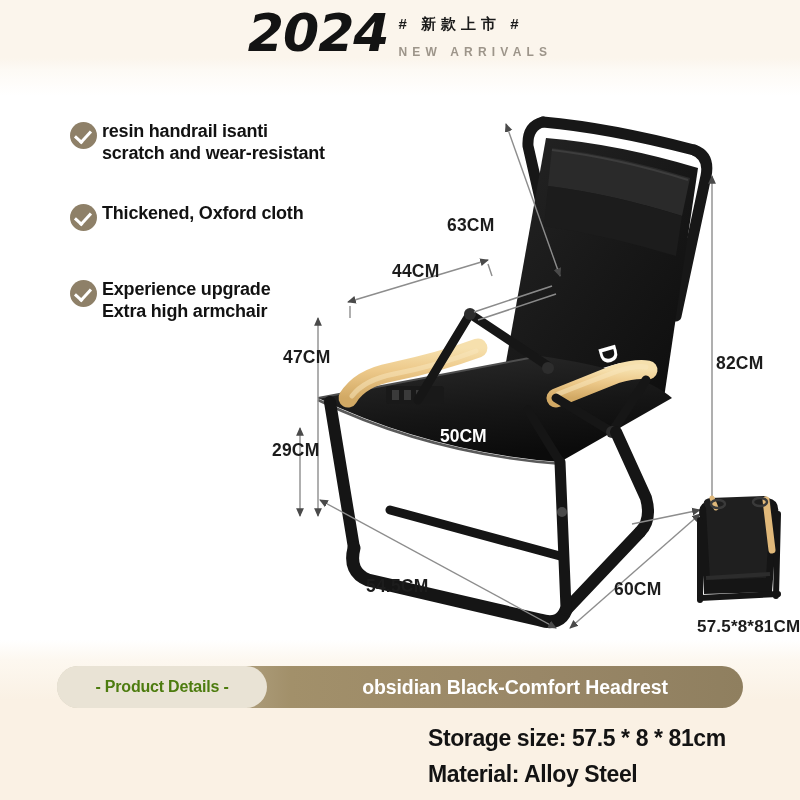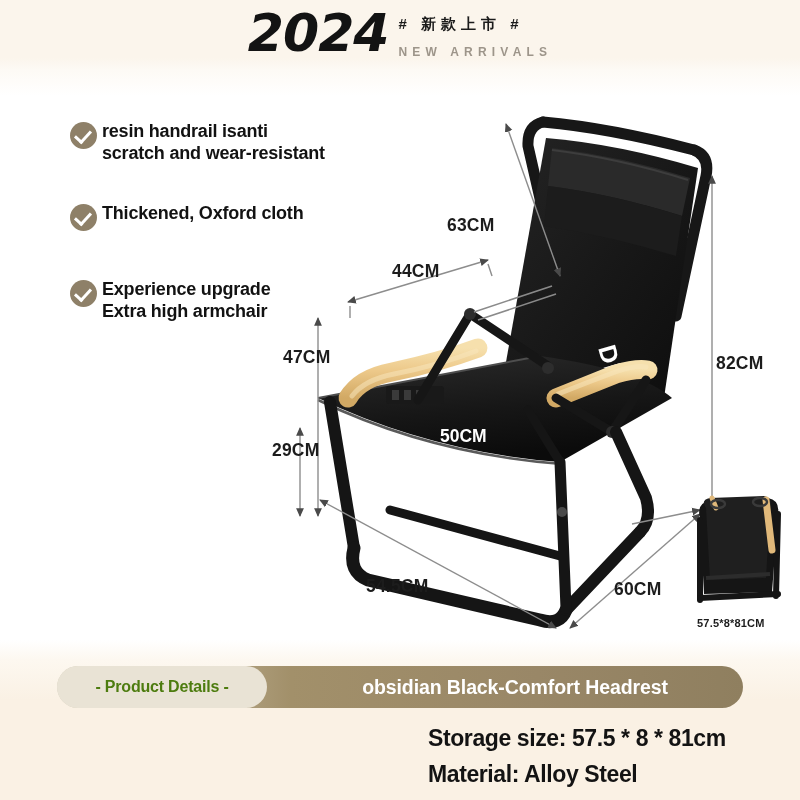--- a/index.html
+++ b/index.html
@@ -112,21 +112,21 @@
   
   .dim {
     position: absolute;
     font-size: 17.5px;
     font-weight: 700;
     color: #1c1c1c;
     white-space: nowrap;
     letter-spacing: 0.2px;
   }
   .dim-small {
-    font-size: 11px;
+    font-size: 17px;
   }
 
   
   #banner {
     position: absolute;
     left: 57px; top: 666px;
     width: 686px; height: 42px;
   }
   #banner-bar {
     position: absolute;

